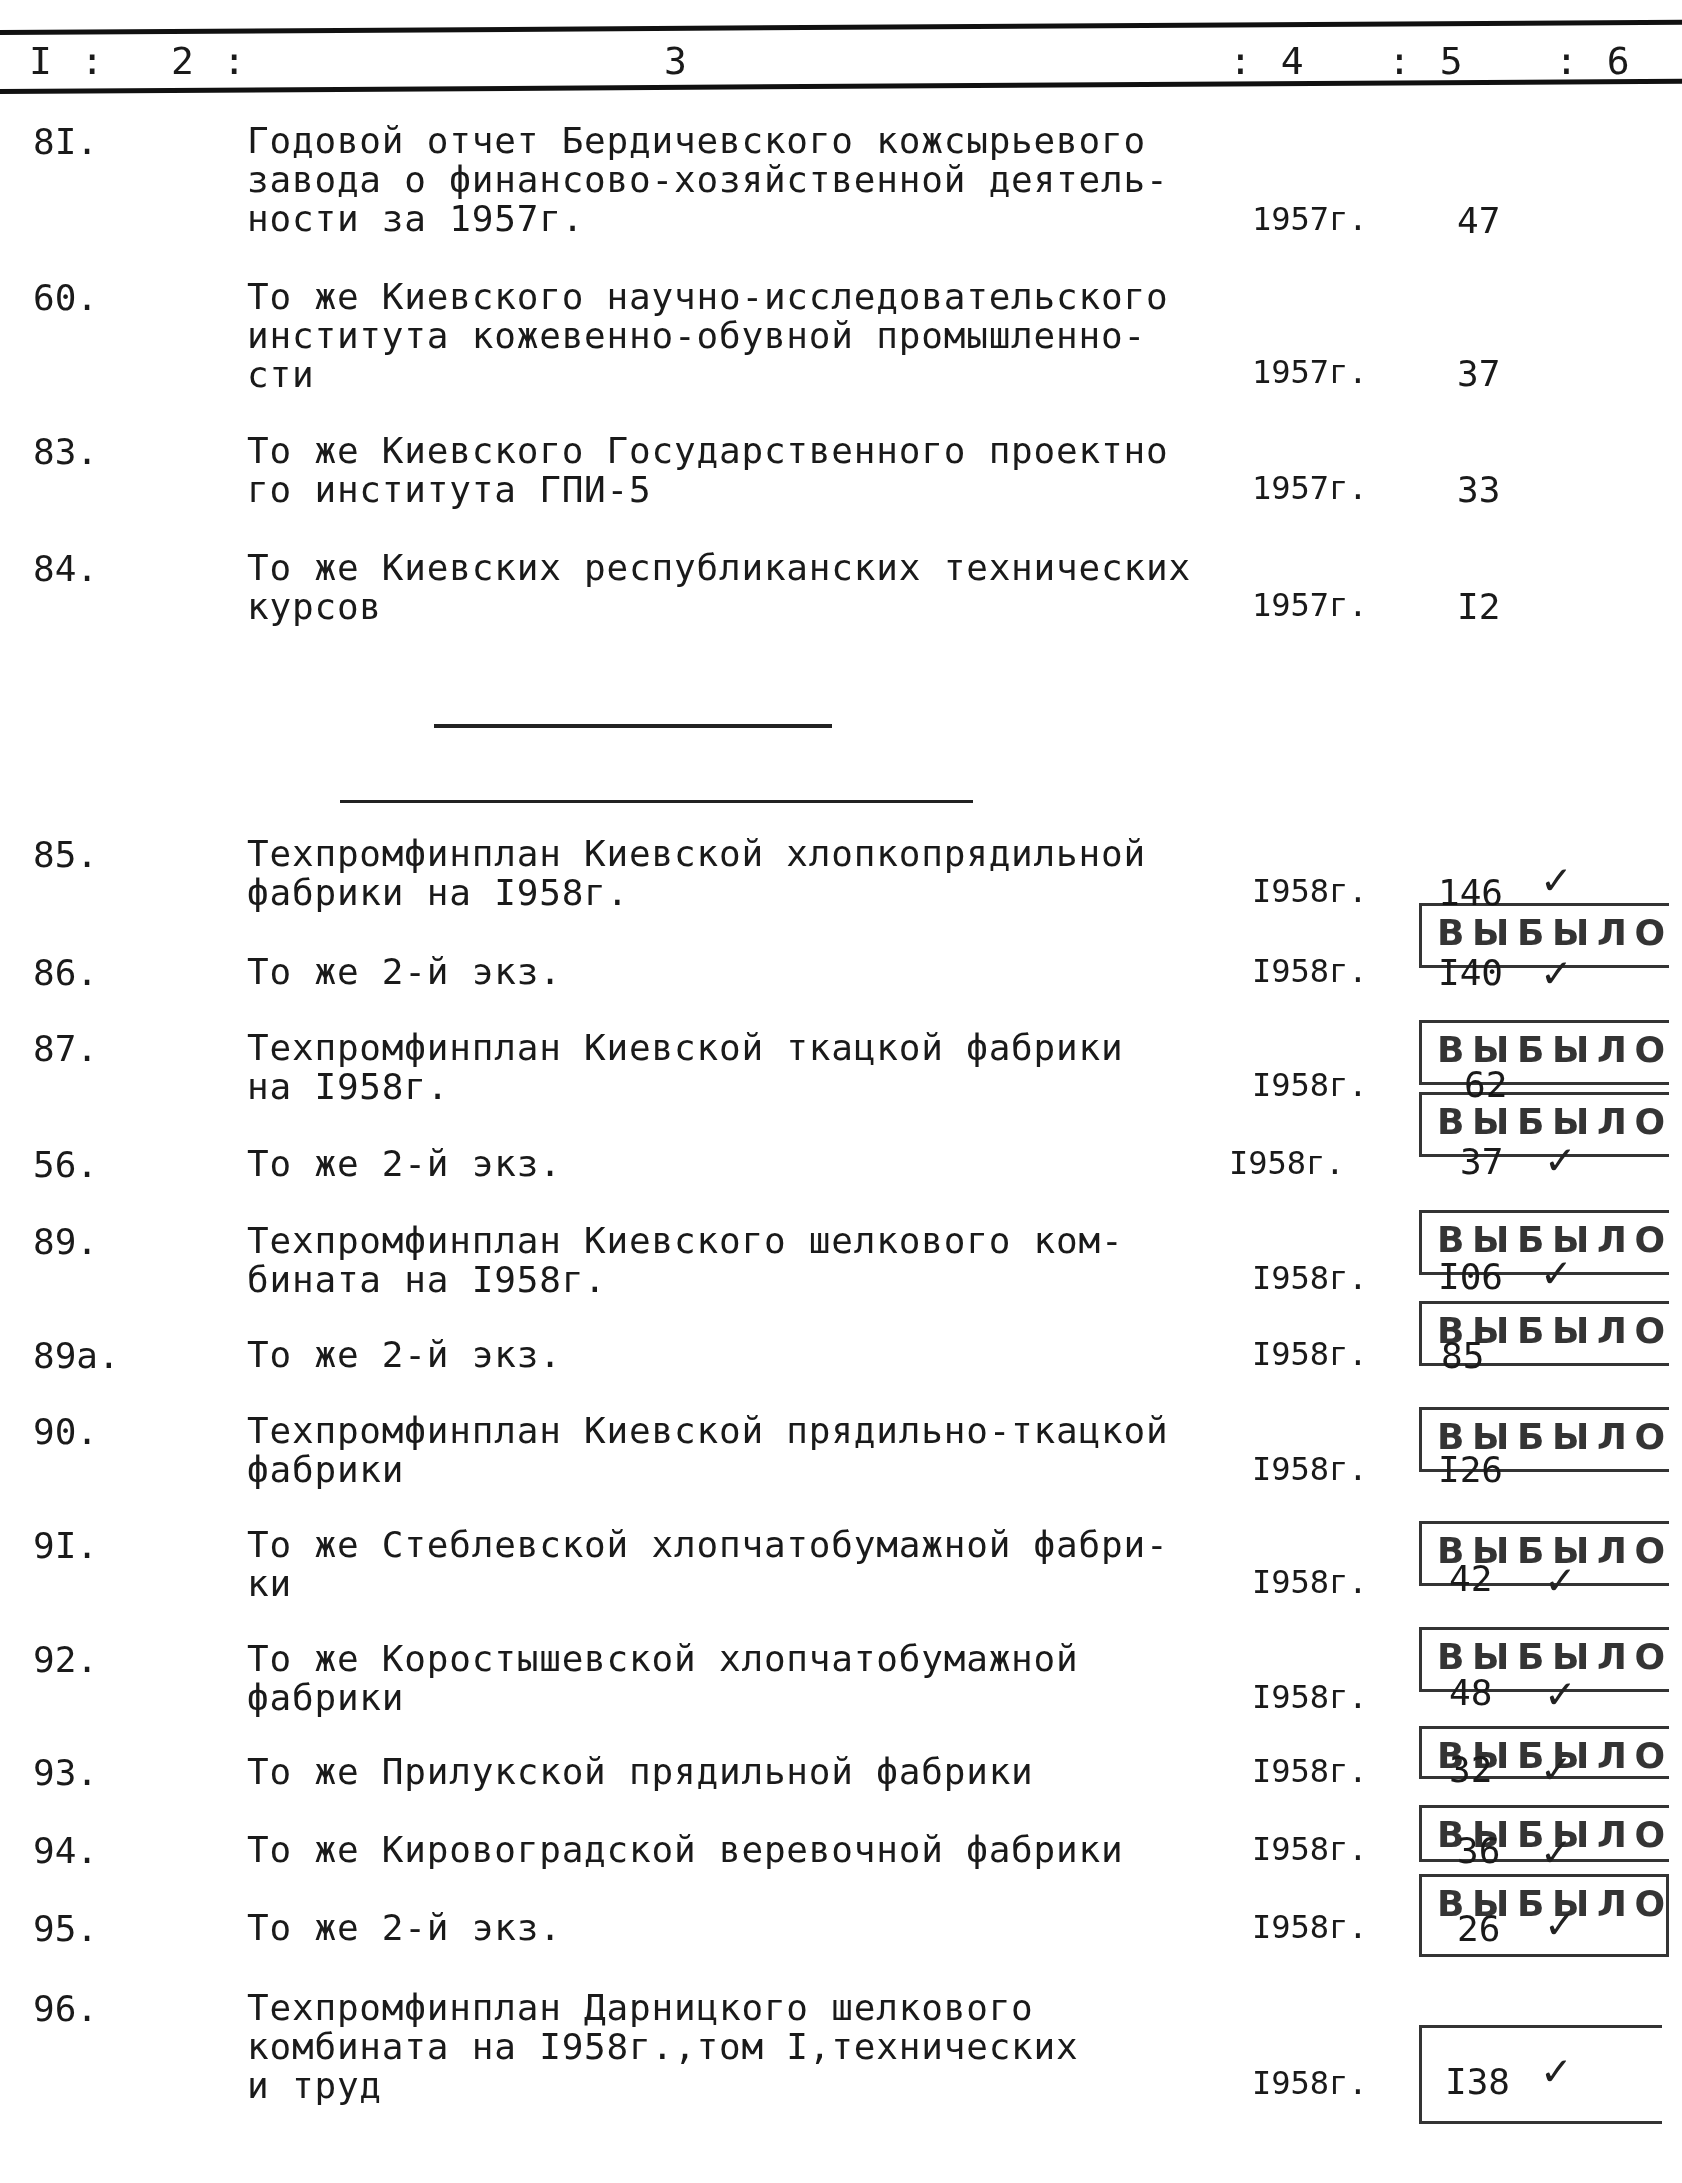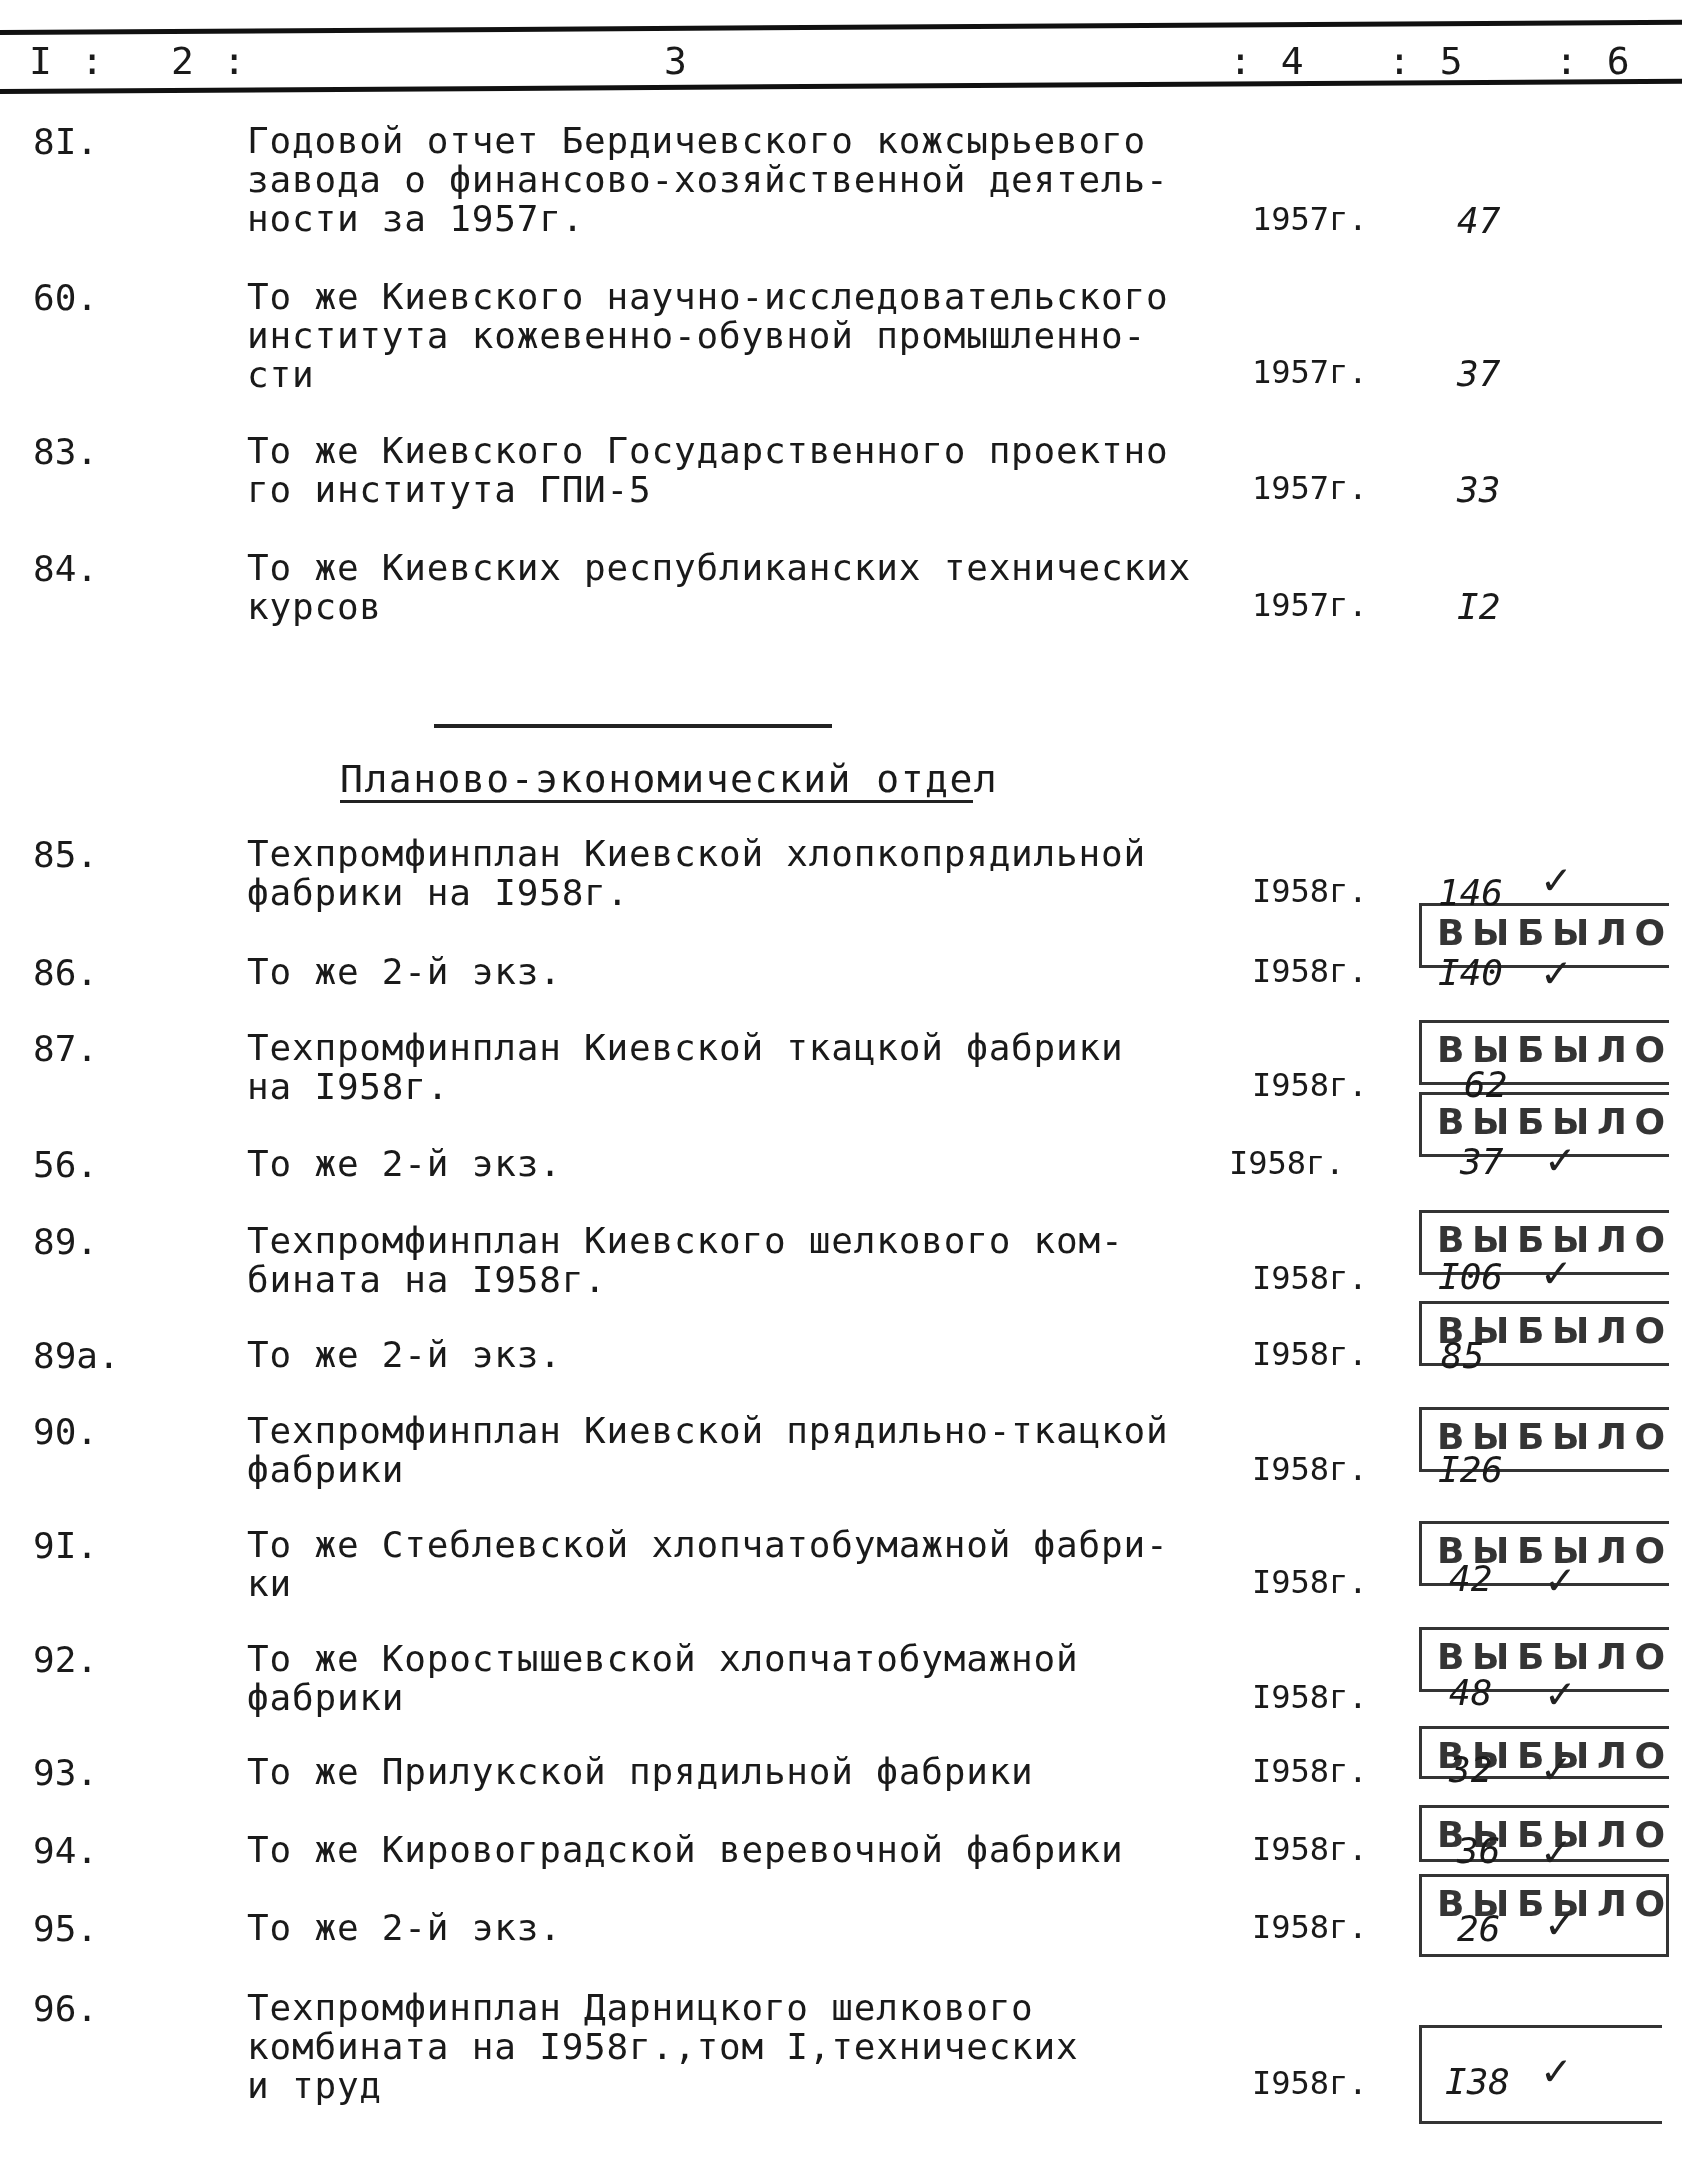--- a/index.html
+++ b/index.html
@@ -10,21 +10,21 @@
   }
   .page { position: absolute; left: 0; top: 0; width: 1683px; height: 2183px; }
   .rule { position: absolute; left: 0; height: 5.3px; background: #111; }
   .rule.top { top: 30px; width: 1683px; transform: rotate(-0.35deg); transform-origin: left; }
   .rule.bot { top: 89px; width: 1683px; transform: rotate(-0.35deg); transform-origin: left; }
   .hdr { position: absolute; top: 39px; font-size: 38px; letter-spacing: 3px; }
   .row { position: absolute; left: 0; width: 1683px; }
   .num { position: absolute; left: 33px; font-size: 36px; }
   .title { position: absolute; left: 247px; width: 1009px; font-size: 36px; line-height: 39px; letter-spacing: 0.8px; white-space: pre-line; }
   .date { position: absolute; left: 1252px; font-size: 32px; }
-  .count { position: absolute; left: 1457px; font-size: 36px; font-style: italic; }
+  .count { position: absolute; left: 1457px; font-size: 36px; }
   .section { position: absolute; font-size: 38px; letter-spacing: 1.5px; }
   .underline { position: absolute; height: 3.8px; background: #222; }
   .stamp {
     position: absolute; left: 1419px; width: 250px; height: 65px;
     border: 3.8px solid #111; border-right: none;
     font-family: "DejaVu Sans", sans-serif; font-weight: bold;
     font-size: 36px; letter-spacing: 7.6px; color: #111;
     padding-left: 15px; box-sizing: border-box; line-height: 53px; opacity: 0.85;
   }
   .check { position: absolute; font-family: "DejaVu Sans", sans-serif; font-size: 39px; color: #222; }
@@ -69,21 +69,20 @@
   <div class="row" style="top:548px">
     <span class="num">84.</span>
     <span class="title">То же Киевских республиканских технических
 курсов</span>
     <span class="date" style="top:38px">1957г.</span>
     <span class="count" style="top:38px">I2</span>
   </div>
 
   <div class="underline" style="left:434px; top:724px; width:398px;"></div>
 
-  <div class="section" style="left:340px; top:757px;">Планово-экономический отдел</div>
   <div class="underline" style="left:340px; top:800px; width:633px; height:3px;"></div>
 
   <div class="row" style="top:834px">
     <span class="num">85.</span>
     <span class="title">Техпромфинплан Киевской хлопкопрядильной
 фабрики на I958г.</span>
     <span class="date" style="top:38px">I958г.</span>
     <span class="count" style="top:38px; left:1438px">146</span>
     <span class="check" style="left:1540px; top:24px">✓</span>
   </div>

